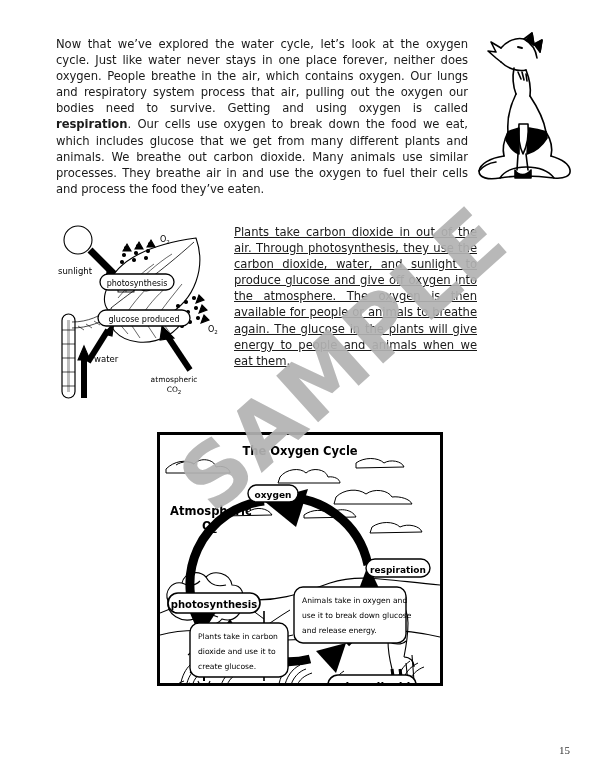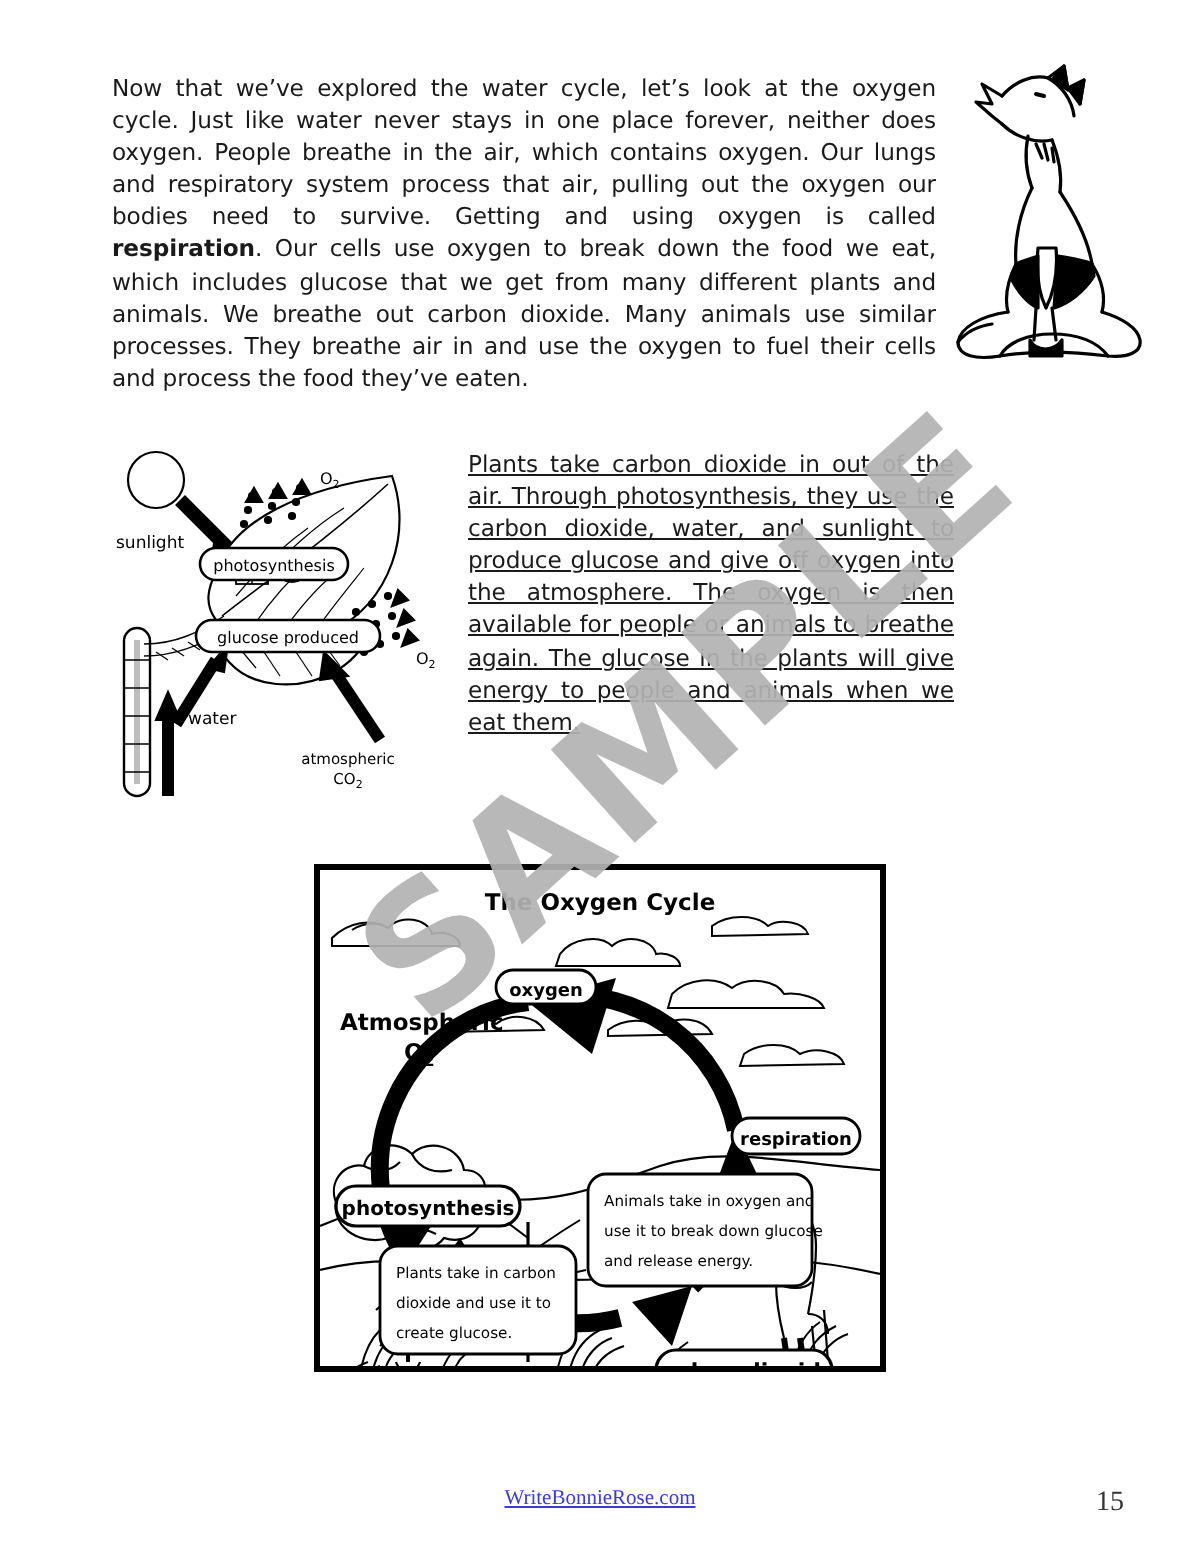--- a/index.html
+++ b/index.html
@@ -113,23 +113,23 @@
     font-family: "Liberation Serif", serif;
     font-size: 10.5px;
     color: #3b3bcf;
     text-decoration: underline;
   }
   .page-number {
     position: absolute;
     left: 540px;
     top: 744px;
     width: 30px;
-    text-align: center;
+    text-align: right;
     font-family: "Liberation Serif", serif;
-    font-size: 14px;
+    font-size: 11px;
     color: #333333;
   }
 </style>
 </head>
 <body>
 
 <div class="page">
 
   <div class="intro-text">
     <span>Now that we’ve explored the water cycle, let’s look at the oxygen cycle. Just like water never stays in one place forever, neither does oxygen. People breathe in the air, which contains oxygen. Our lungs and respiratory system process that air, pulling out the oxygen our bodies need to survive. Getting and using oxygen is called </span><b>respiration</b><span>. Our cells use oxygen to break down the food we eat, which includes glucose that we get from many different plants and animals. We breathe out carbon dioxide. Many animals use similar processes. They breathe air in and use the oxygen to fuel their cells and process the food they’ve eaten.</span>
@@ -378,16 +378,15 @@
           <text x="38" y="204">Plants take in carbon</text>
           <text x="38" y="219">dioxide and use it to</text>
           <text x="38" y="234">create glucose.</text>
         </g>
       </g>
     </svg>
   </div>
 
   <div class="watermark">SAMPLE</div>
 
-  <div class="footer-link">WriteBonnieRose.com</div>
   <div class="page-number">15</div>
 
 </div>
 
 </body></html>

